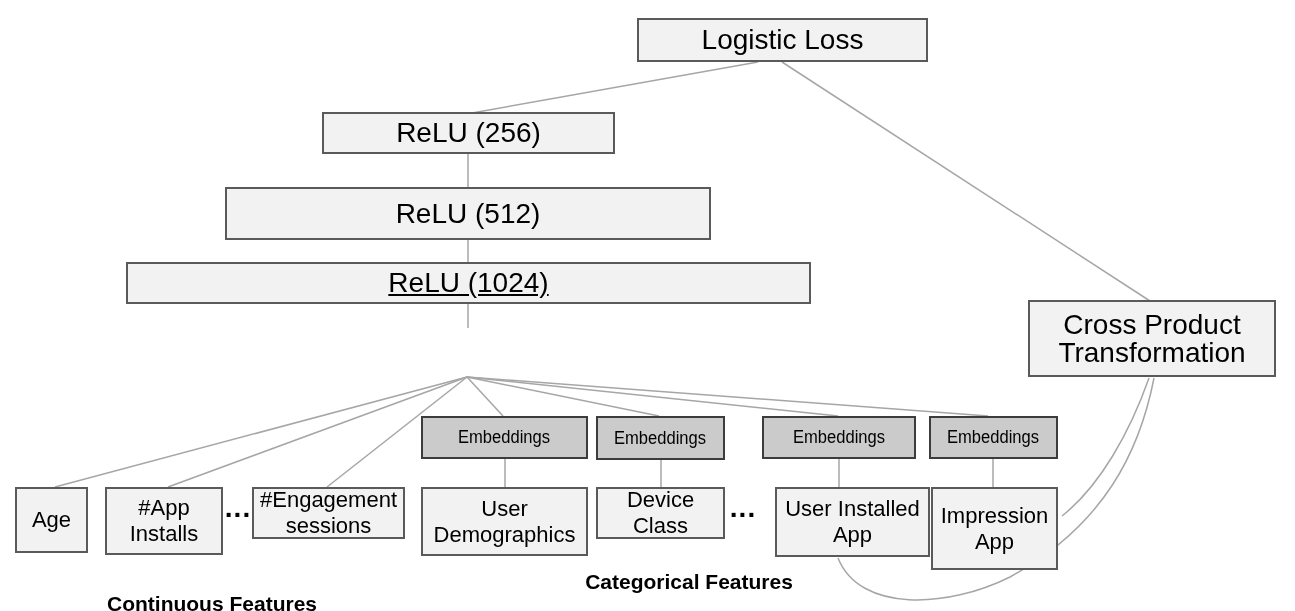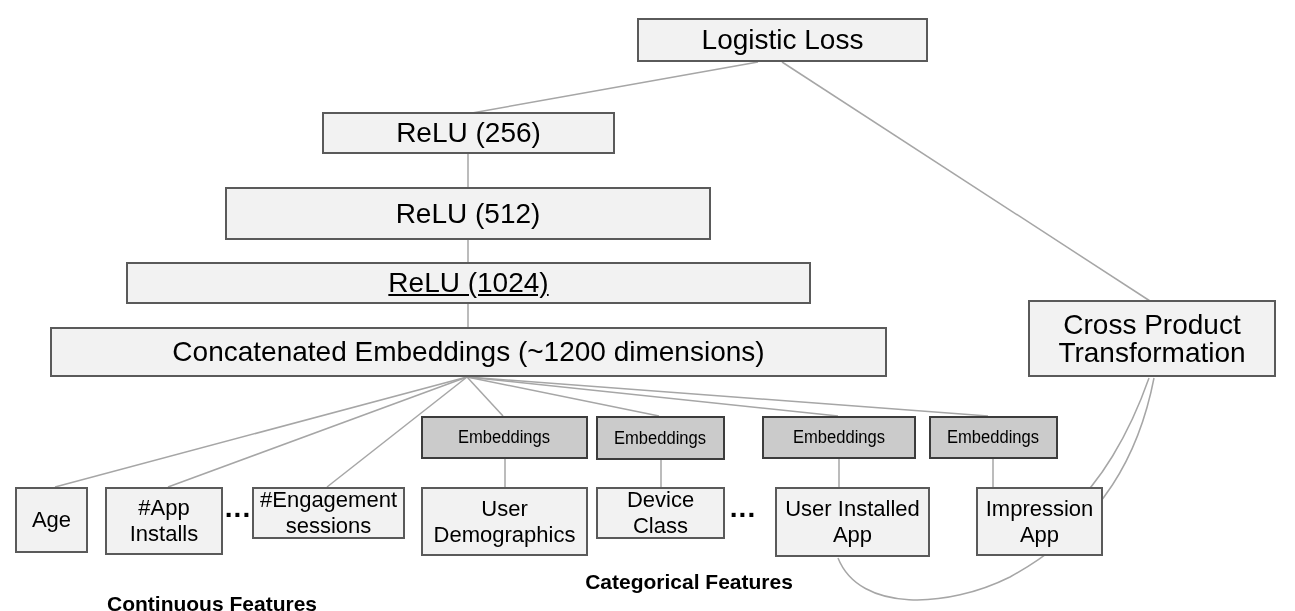--- a/index.html
+++ b/index.html
@@ -84,23 +84,20 @@
   </div>
 
   <div class="box lv1" style="left:225px;top:187px;width:486px;height:53px;">
     <span>ReLU (512)</span>
   </div>
 
   <div class="box lv1" style="left:126px;top:262px;width:685px;height:42px;text-decoration:underline;">
     <span>ReLU (1024)</span>
   </div>
 
-  <div class="box lv1" style="left:50px;top:327px;width:837px;height:50px;">
-    <span>Concatenated Embeddings (~1200 dimensions)</span>
-  </div>
 
   <div class="box lv1" style="left:1028px;top:300px;width:248px;height:77px;padding:0 20px;">
     <span>Cross Product Transformation</span>
   </div>
 
   <div class="box emb" style="left:421px;top:416px;width:167px;height:43px;">
     <span class="emb-text">Embeddings</span>
   </div>
   <div class="box emb" style="left:596px;top:416px;width:129px;height:44px;">
     <span class="emb-text">Embeddings</span>
@@ -123,21 +120,21 @@
   </div>
   <div class="box leaf" style="left:421px;top:487px;width:167px;height:69px;">
     <span>User Demographics</span>
   </div>
   <div class="box leaf" style="left:596px;top:487px;width:129px;height:52px;">
     <span>Device Class</span>
   </div>
   <div class="box leaf" style="left:762px;top:487px;width:155px;height:70px;margin-left:13px;">
     <span>User Installed App</span>
   </div>
-  <div class="box leaf" style="left:976px;top:487px;width:127px;height:69px;">
+  <div class="box leaf" style="left:931px;top:487px;width:127px;height:83px;">
     <span>Impression App</span>
   </div>
 
   <div class="dots" style="left:222px;top:492px;width:32px;">...</div>
   <div class="dots" style="left:727px;top:492px;width:32px;">...</div>
 
   <div class="group-label" style="left:92px;top:592px;width:240px;">Continuous Features</div>
   <div class="group-label" style="left:569px;top:570px;width:240px;">Categorical Features</div>
 
 </div>

